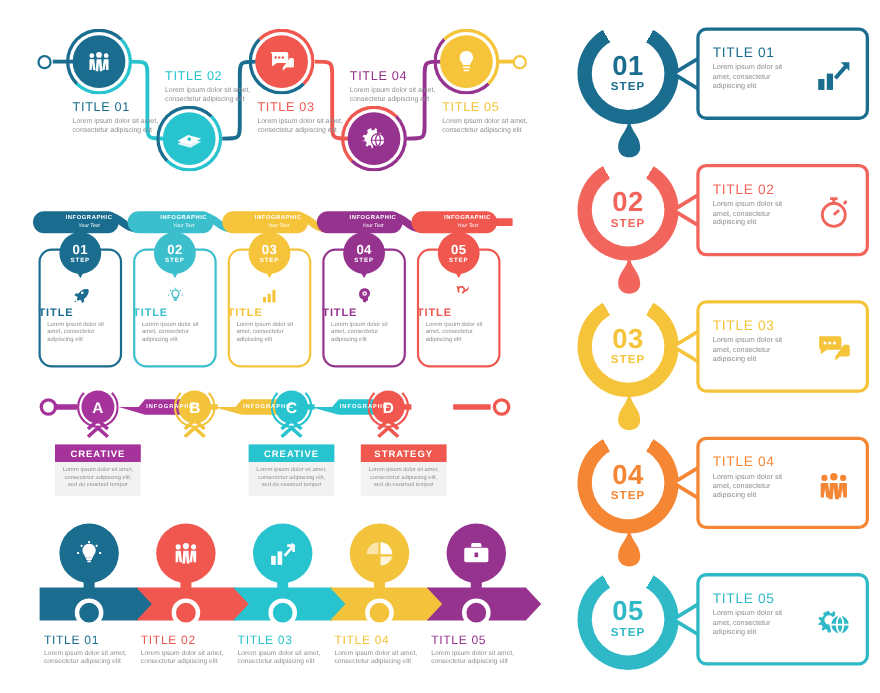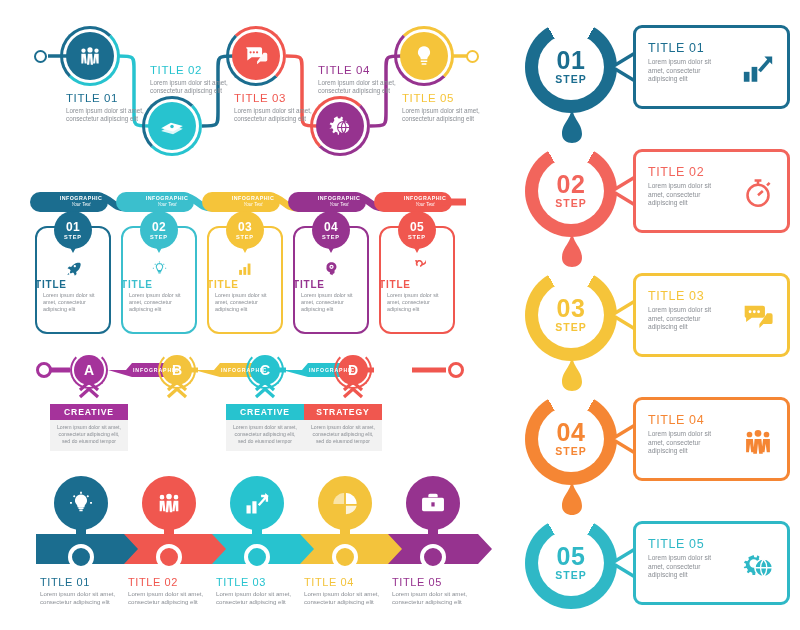--- a/index.html
+++ b/index.html
@@ -384,21 +384,21 @@
       <div class="body">
           <div class="lorem">Lorem ipsum dolor sit amet, consectetur adipiscing elit, sed do eiusmod tempor</div>
         </div>
     </div>
     <div class="lbl" style="left:226px;top:60px;">
       <div class="bar" style="background:#27c3cf;">CREATIVE</div>
       <div class="body">
           <div class="lorem">Lorem ipsum dolor sit amet, consectetur adipiscing elit, sed do eiusmod tempor</div>
         </div>
     </div>
-    <div class="lbl" style="left:304px;top:60px;">
+    <div class="lbl" style="left:328px;top:60px;">
       <div class="bar" style="background:#f0574f;">STRATEGY</div>
       <div class="body">
           <div class="lorem">Lorem ipsum dolor sit amet, consectetur adipiscing elit, sed do eiusmod tempor</div>
         </div>
     </div>
   </div>
 
   <div class="s4">
     <svg class="arrows" viewBox="0 0 500 46">
       <path d="M36 8h90l14 15-14 15H36z" fill="#1b6d8f"></path>

